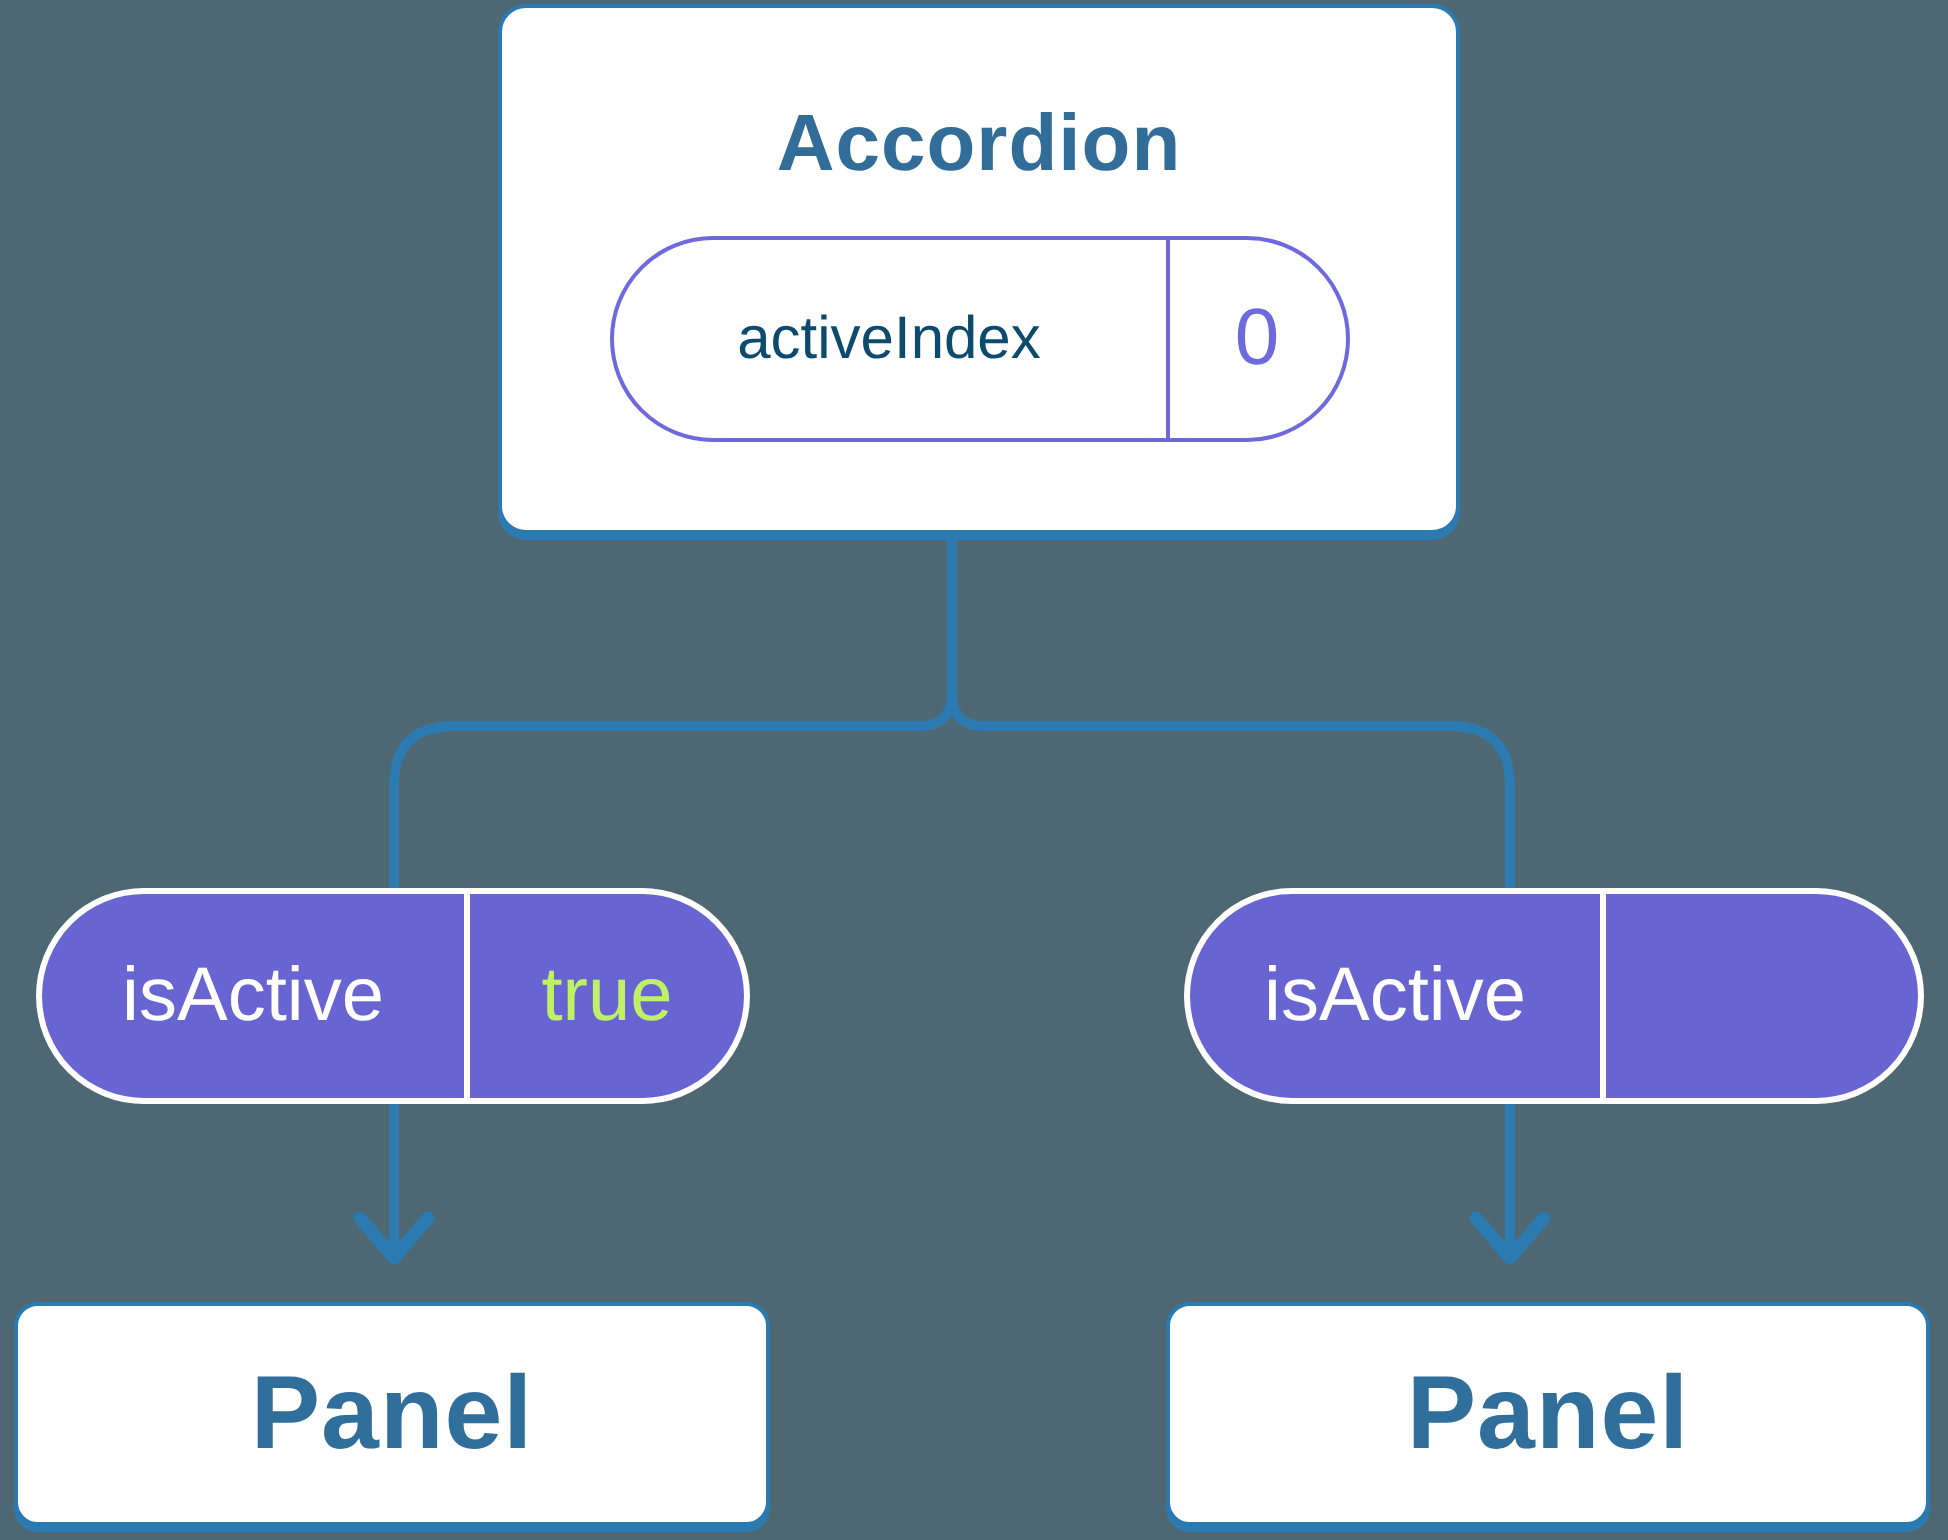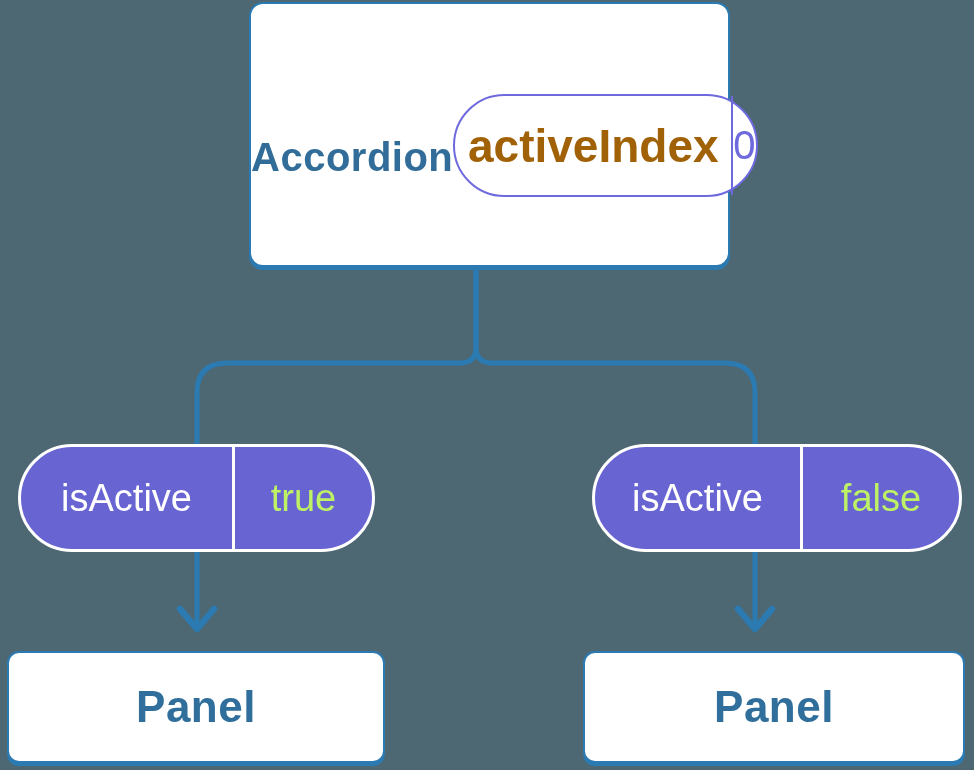--- a/index.html
+++ b/index.html
@@ -38,21 +38,21 @@
     background: #ffffff;
     border: 2.5px solid #2b7ab1;
     box-shadow: 0 3px 0 #2b7ab1;
     z-index: 2;
   }
   .root-box {
     left: 249px; top: 2px;
     width: 481px; height: 265px;
     border-radius: 14px;
     display: flex;
-    flex-direction: row;
+    flex-direction: column;
     align-items: center;
   }
   .root-title {
     margin-top: 44px;
     font-size: 40px;
     font-weight: 600;
     letter-spacing: 0.5px;
     color: #316d98;
     line-height: 48px;
   }
@@ -67,23 +67,23 @@
     align-items: stretch;
     background: #ffffff;
   }
   .state-pill .pill-name {
     box-sizing: border-box;
     width: 278px;
     border-right: 2.5px solid #6e6ade;
     display: flex;
     align-items: center;
     justify-content: center;
-    font-size: 46px;
-    font-weight: 700;
-    color: #a16207;
+    font-size: 30px;
+    font-weight: 400;
+    color: #0c4a6e;
   }
   .state-pill .pill-value {
     flex: 1;
     display: flex;
     align-items: center;
     justify-content: center;
     font-size: 40px;
     font-weight: 500;
     color: #6e6ade;
   }
@@ -124,21 +124,21 @@
   .prop-pill.right .pill-name { width: 208px; }
   .panel-box {
     border-radius: 12px;
     display: flex;
     align-items: center;
     justify-content: center;
   }
   .panel-box.left { left: 7px; top: 651px; width: 378px; height: 112px; }
   .panel-box.right { left: 583px; top: 651px; width: 382px; height: 112px; }
   .panel-title {
-    font-size: 44px;
+    font-size: 52px;
     font-weight: 600;
     letter-spacing: 0.5px;
     color: #306f9c;
   }
 </style>
 </head>
 <body>
 
 <div class="stage">
 
@@ -157,21 +157,20 @@
     </div>
   </div>
 
   <div class="prop-pill left">
     <div class="pill-name">isActive</div>
     <div class="pill-value">true</div>
   </div>
 
   <div class="prop-pill right">
     <div class="pill-name">isActive</div>
-    <div class="pill-value">false</div>
   </div>
 
   <div class="component-box panel-box left">
     <div class="panel-title">Panel</div>
   </div>
 
   <div class="component-box panel-box right">
     <div class="panel-title">Panel</div>
   </div>
 

